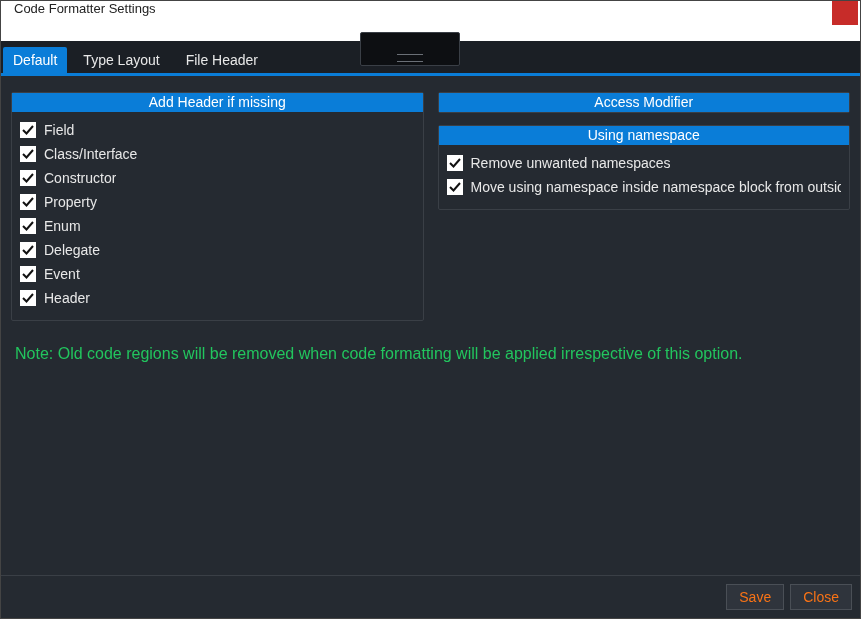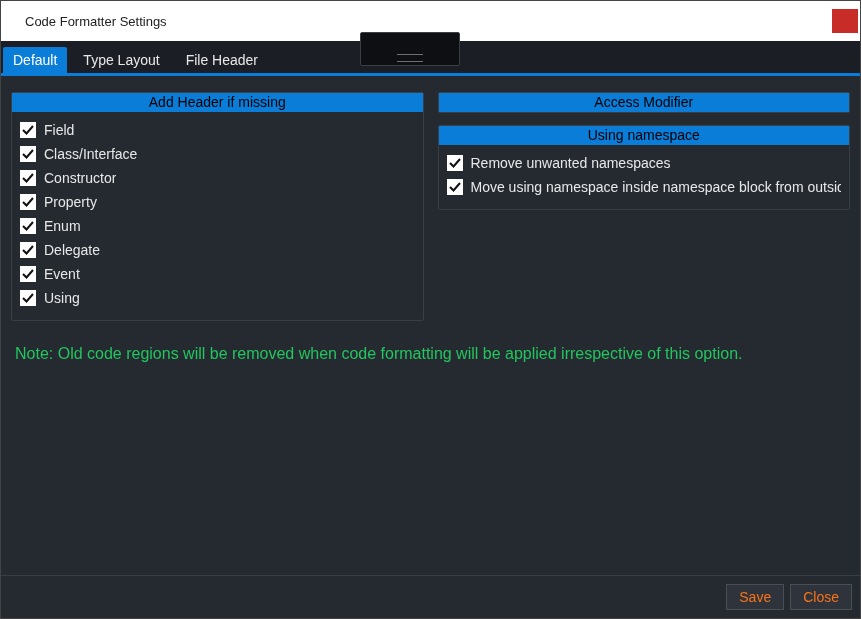--- a/index.html
+++ b/index.html
@@ -15,26 +15,26 @@
     }
     .window {
       display: flex;
       flex-direction: column;
       height: 100%;
       border: 1px solid #444;
       background: #ffffff;
     }
     .titlebar {
       display: flex;
-      align-items: center;
+      align-items: flex-start;
       justify-content: space-between;
       height: 40px;
       background: #ffffff;
       color: #222;
-      padding-left: 24px;
+      padding-left: 13px;
     }
     .titlebar-text {
       font-size: 13px;
       color: #222;
     }
     .close-btn {
       width: 26px;
       height: 24px;
       background: #c72c29;
       display: flex;
@@ -109,21 +109,21 @@
     }
     .col { flex: 1; min-width: 0; }
     .panel {
       border: 1px solid #3a3f46;
       border-radius: 2px;
       background: transparent;
       margin-bottom: 12px;
     }
     .panel-header {
       background: #0a7dd8;
-      color: #000000;
+      color: #ffffff;
       font-size: 14px;
       text-align: center;
       padding: 1px 0 2px 0;
     }
     .panel-body {
       padding: 6px 8px 10px 8px;
     }
     .check-row {
       display: flex;
       align-items: center;
@@ -275,21 +275,21 @@
                     </svg>
                   </span>
                 <span class="check-label">Event</span>
               </div>
               <div class="check-row">
                 <span class="checkbox">
                     <svg viewBox="0 0 12 12">
                       <path d="M1 6 L4.5 9.5 L11 2" stroke="#111" stroke-width="2" fill="none"></path>
                     </svg>
                   </span>
-                <span class="check-label">Using</span>
+                <span class="check-label">Header</span>
               </div>
             </div>
           </div>
         </div>
 
         <div class="col">
           <div class="panel">
             <div class="panel-header">Access Modifier</div>
           </div>
 

